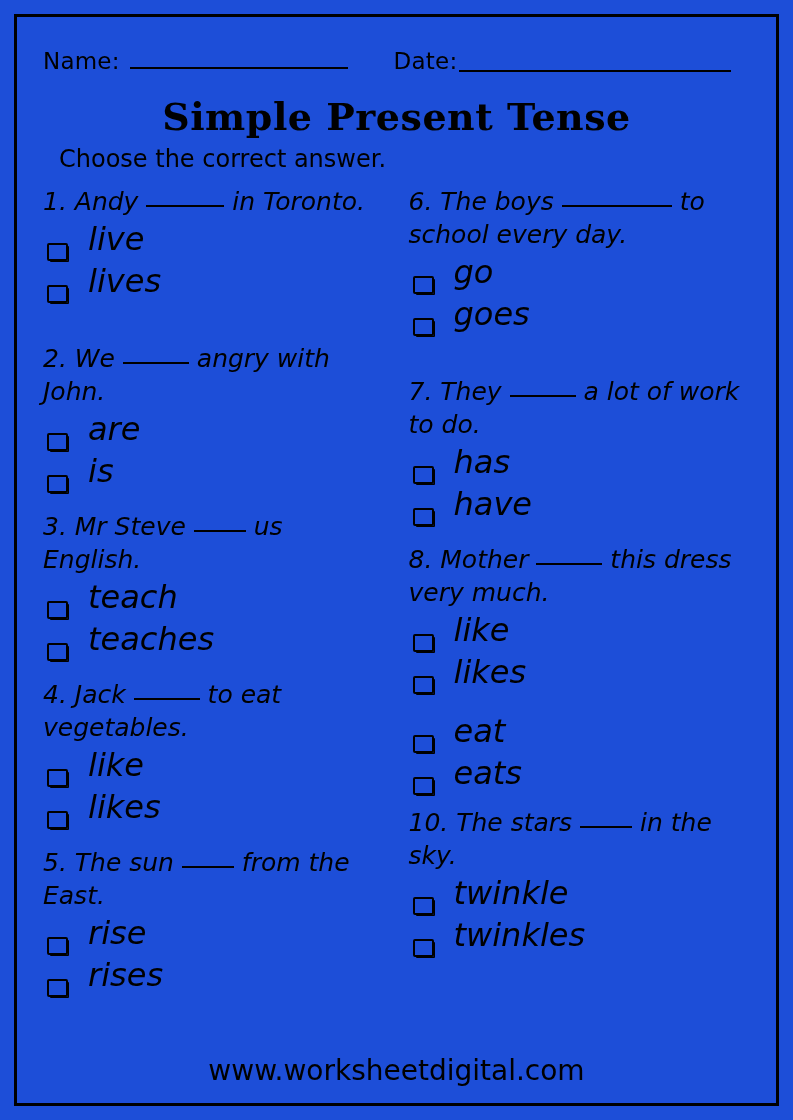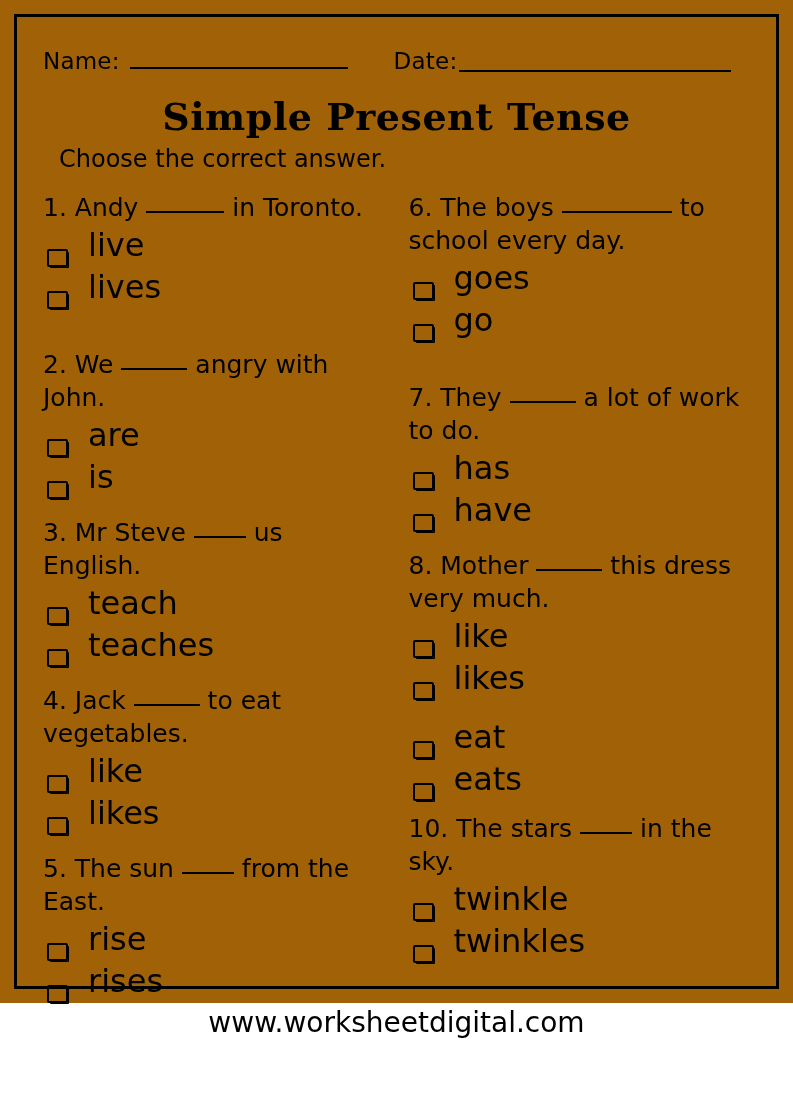--- a/index.html
+++ b/index.html
@@ -10,24 +10,24 @@
   body {
     width: 793px;
     height: 1120px;
     font-family: "DejaVu Sans", sans-serif;
     color: #000000;
     overflow: hidden;
   }
   .page {
     position: relative;
     width: 793px;
-    height: 1003px;
+    height: 1120px;
     box-sizing: border-box;
     padding: 14px;
-    background: #a16207;
+    background: #1d4ed8;
   }
   .sheet {
     position: relative;
     width: 100%;
     height: 100%;
     box-sizing: border-box;
     border: 3px solid #000000;
     padding: 22px 26px 10px 26px;
     display: flex;
     flex-direction: column;
@@ -61,21 +61,22 @@
   }
   .instruction {
     font-size: 24px;
     margin: 0 0 2px 16px;
   }
 
   
   .columns {
     display: flex;
     flex: 1 1 auto;
-    margin-top: 16px;
+    margin-top: 10px;
+    font-style: italic;
   }
   .col {
     width: 50%;
     box-sizing: border-box;
   }
   .col.left { padding-right: 12px; }
   .col.right { padding-left: 12px; }
 
   .q {
     margin-bottom: 4px;
@@ -213,25 +214,25 @@
         </div>
 
       </div>
 
       <div class="col right">
 
         <div class="q gap-lg">
           <div class="q-text"><span>6. The boys </span><span class="blank b-xl"></span><span> to school every day.</span></div>
           <div class="opt">
               <span class="box"></span>
+              <span class="opt-label">go</span>
+            </div>
+          <div class="opt">
+              <span class="box"></span>
               <span class="opt-label">goes</span>
-            </div>
-          <div class="opt">
-              <span class="box"></span>
-              <span class="opt-label">go</span>
             </div>
         </div>
 
         <div class="q gap-md">
           <div class="q-text"><span>7. They </span><span class="blank b-sm"></span><span> a lot of work to do.</span></div>
           <div class="opt">
               <span class="box"></span>
               <span class="opt-label">has</span>
             </div>
           <div class="opt">

